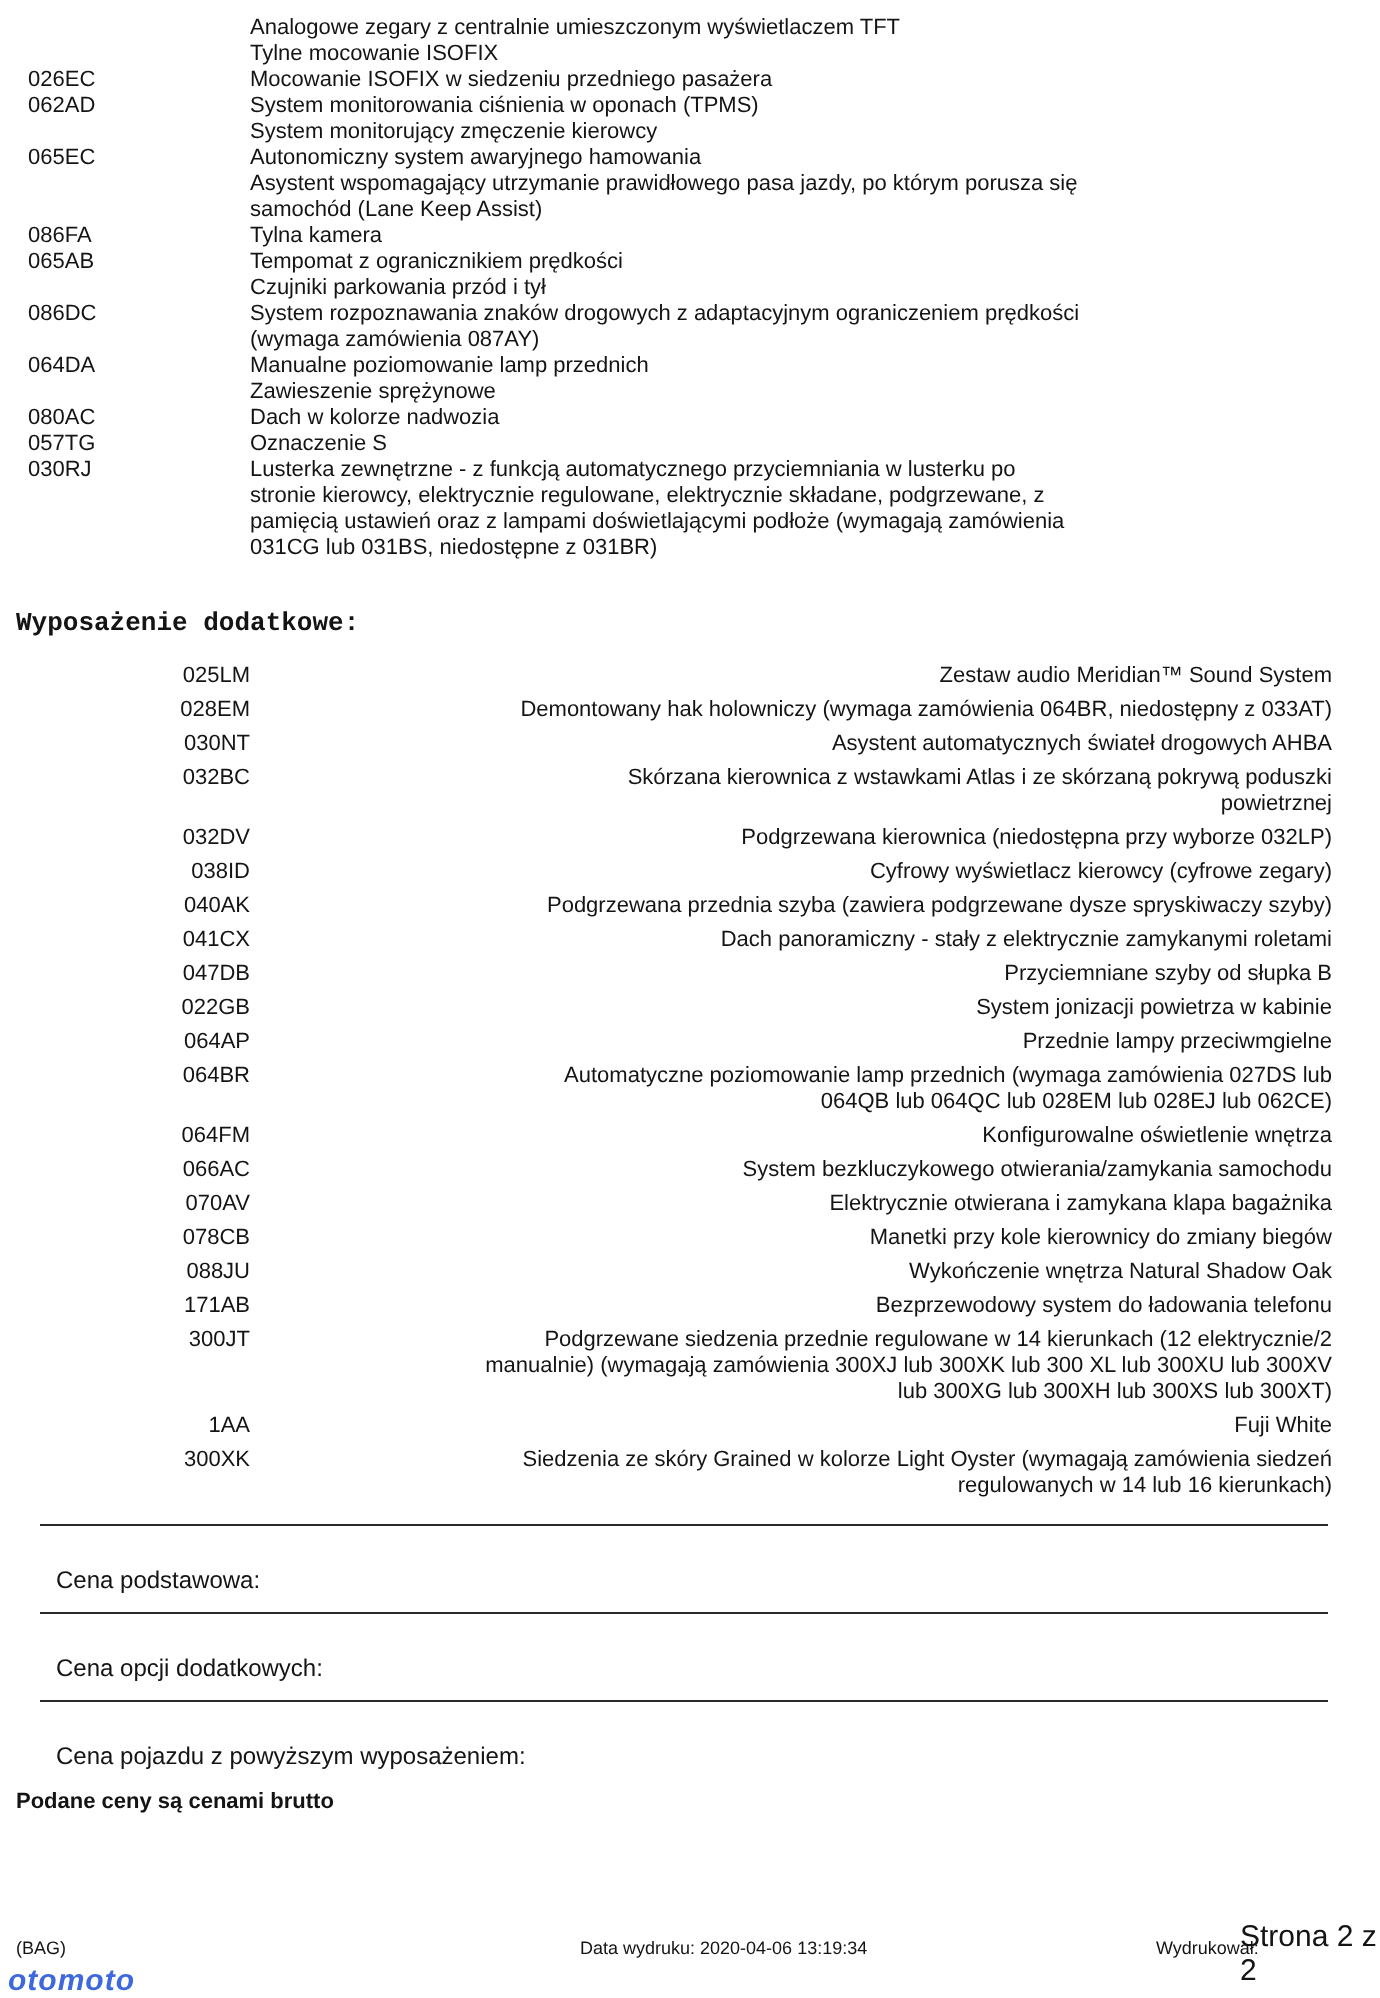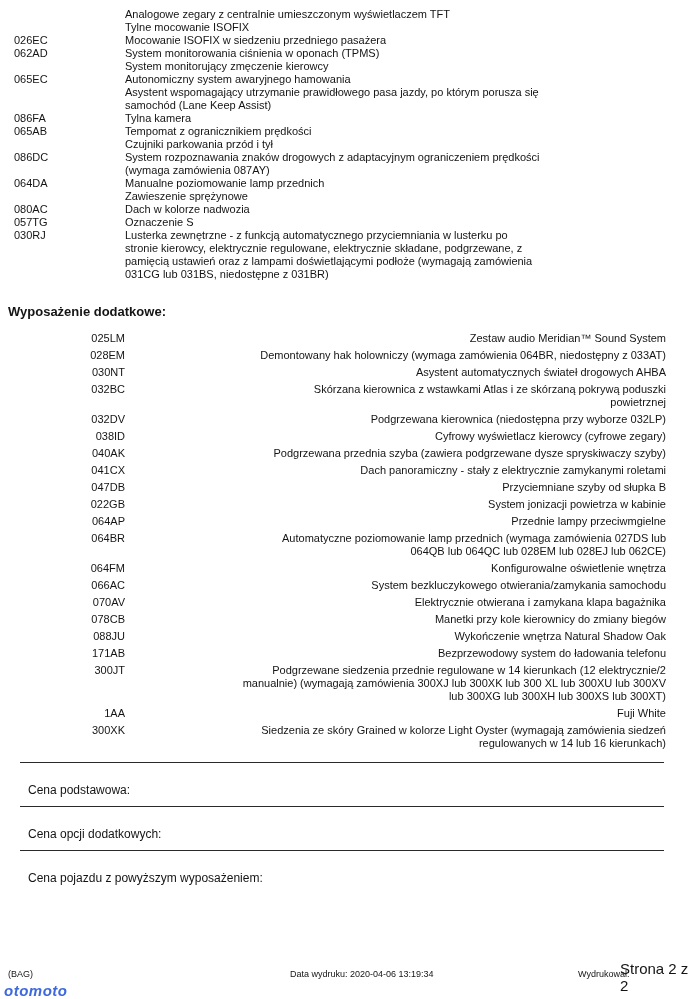--- a/index.html
+++ b/index.html
@@ -16,20 +16,21 @@
   .eq-list { display:block; }
   .eq-row { display:flex; align-items:flex-start; }
   .eq-list.std .eq-row { margin-bottom:0; }
   .eq-list.add .eq-row { margin-bottom:4px;text-align:right; }
   .eq-code { flex:0 0 111px; font-size:11px; line-height:13px; }
   .eq-desc { flex:1; font-size:11px; line-height:13px; white-space:pre-line; padding-right:8px; }
 
   .section-heading {
     font-size:13px; font-weight:bold;
     margin:23px 0 13px -6px;
+    font-family:Liberation Mono, monospace;
   }
 
   .price-section { margin-top:12px; }
   .price-row { }
   .price-line { border:none; border-top:1px solid #2a2a2a; margin:0 10px 6px 6px; height:0; }
   .price-label { font-size:12px; line-height:14px; padding-left:14px; margin-bottom:9px;margin-top:20px; }
 
   .gross-note { font-weight:bold; font-size:11px; margin:10px 0 0 -6px; }
 
   .footer-left   { position:absolute; left:8px;   bottom:20px; font-size:9px; }
@@ -223,20 +224,21 @@
     <div class="price-row">
       <hr class="price-line">
       <div class="price-label">Cena opcji dodatkowych:</div>
     </div>
     <div class="price-row">
       <hr class="price-line">
       <div class="price-label">Cena pojazdu z powyższym wyposażeniem:</div>
     </div>
   </div>
 
+  <div class="gross-note">Podane ceny są cenami brutto</div>
 
   <div class="footer-left">(BAG)</div>
   <div class="footer-center">Data wydruku: 2020-04-06 13:19:34</div>
   <div class="footer-right">Wydrukował:</div>
   <div class="footer-page">Strona 2 z 2</div>
 
   <div class="watermark">otomoto</div>
 
 </div>
 

